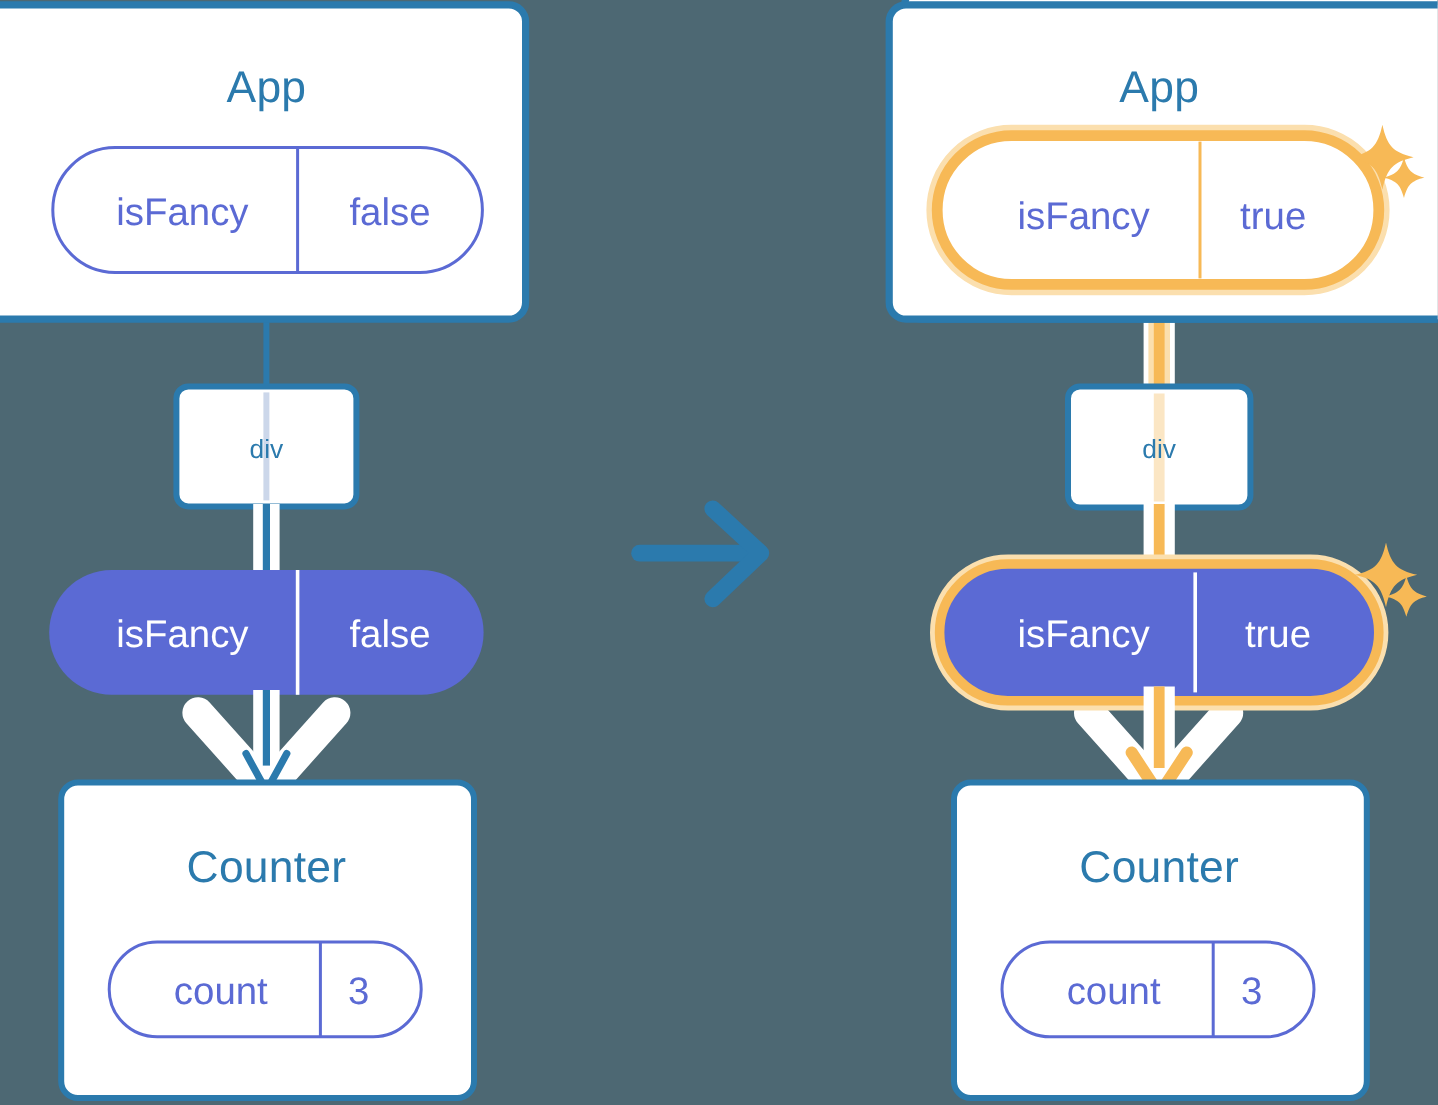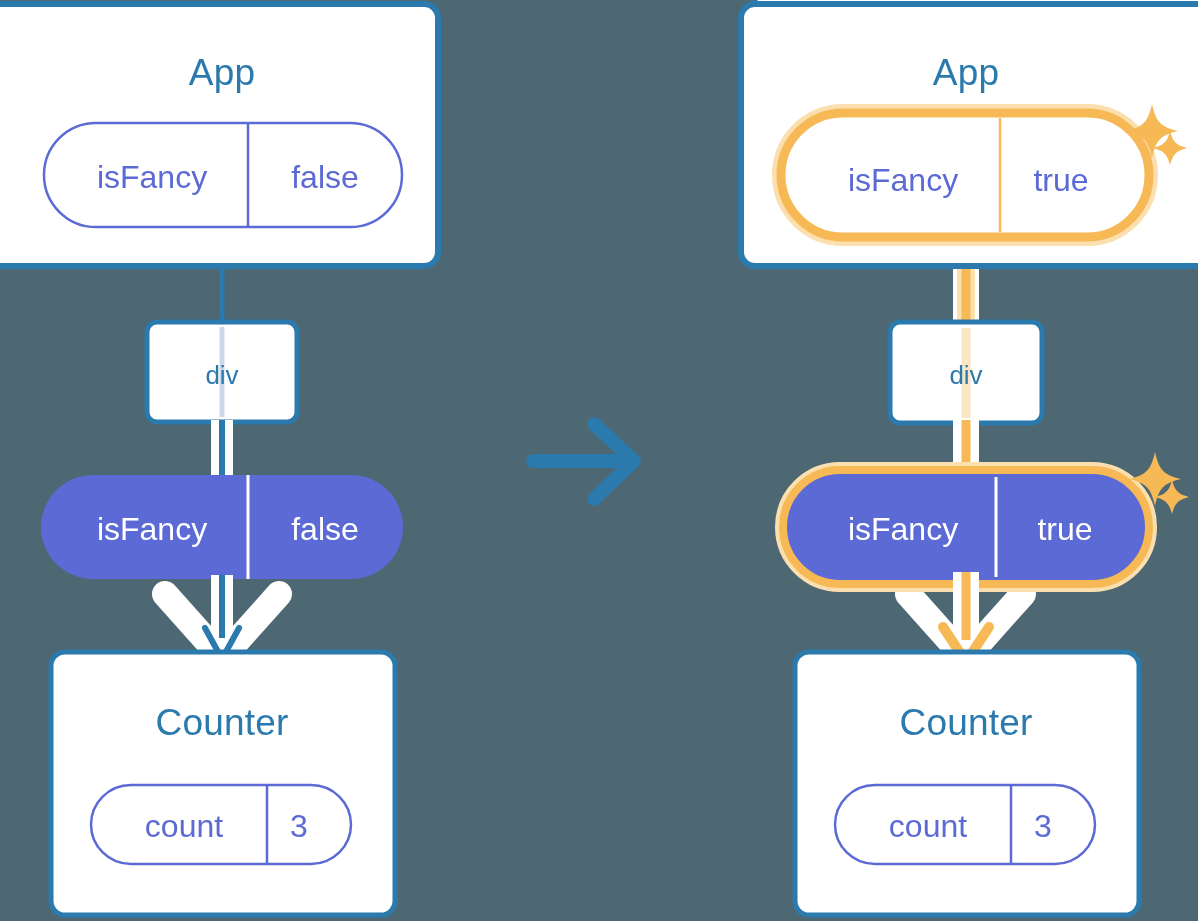--- a/index.html
+++ b/index.html
@@ -40,21 +40,21 @@
     color: #5b6ad4;
   }
   .pill-label-light {
     font-size: 32px;
     color: #ffffff;
   }
   .pill-label-bold {
     font-weight: normal;
   }
   .node-label {
-    font-size: 26px;
+    font-size: 22px;
     color: #2b7aad;
     text-align: center;
   }
   .center {
     transform: translate(-50%, -50%);
   }
 </style>
 </head>
 <body>
 

